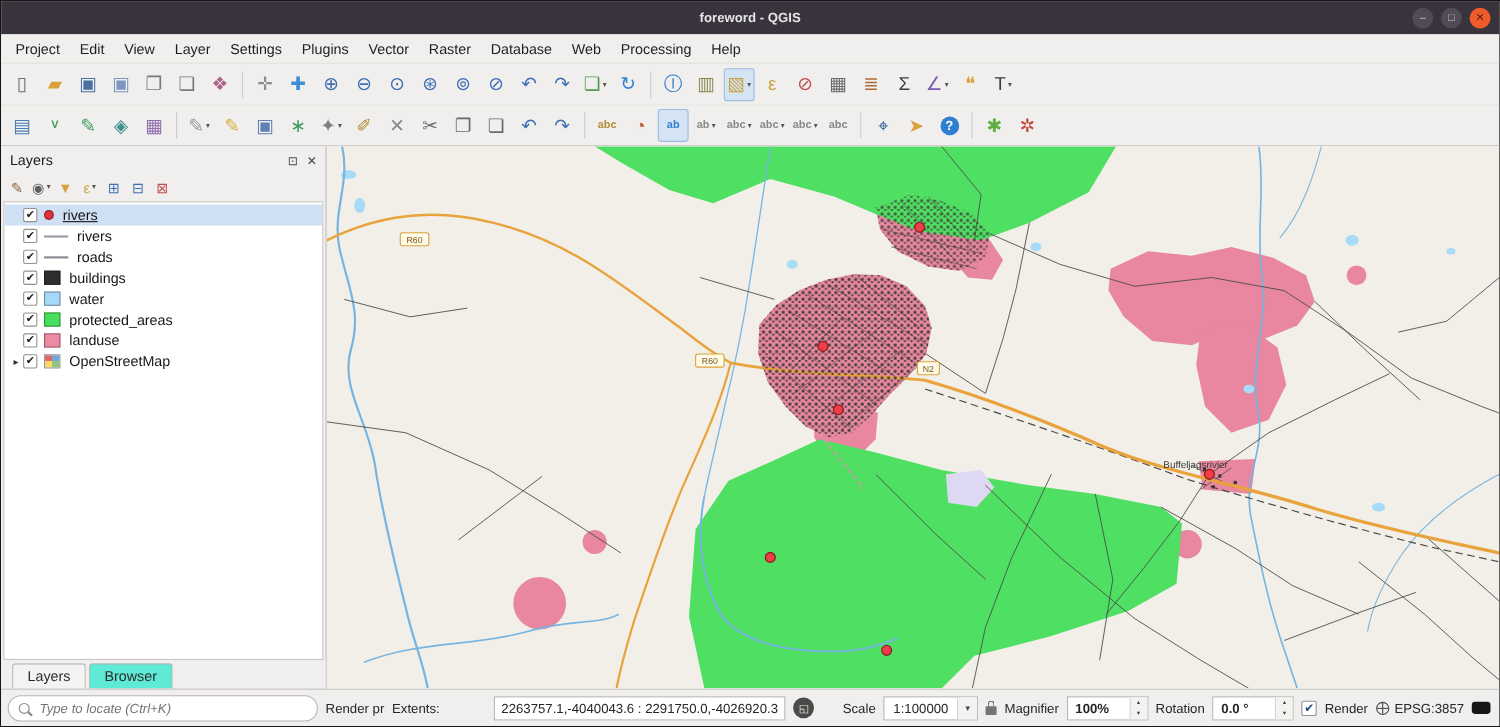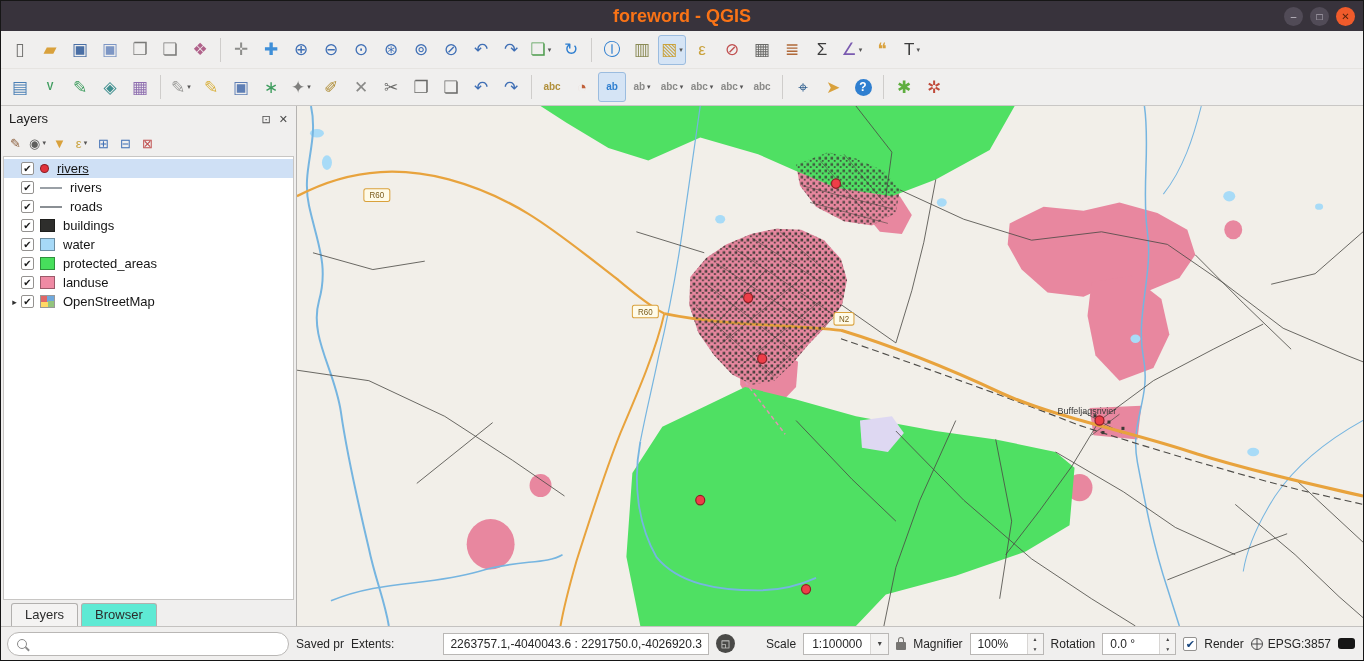--- a/index.html
+++ b/index.html
@@ -1,21 +1,21 @@
 <!DOCTYPE html>
 <html><head>
 <meta charset="utf-8">
 <style>
   html,body{margin:0;padding:0;background:#555;}
   body{font-family:"Liberation Sans",sans-serif;}
   .window{width:1364px;height:661px;margin:0 auto;background:#f0efee;border:1px solid #161616;box-sizing:border-box;display:flex;flex-direction:column;overflow:hidden;}
 
   
   .titlebar{flex:0 0 30px;height:30px;background:#38333c;display:flex;align-items:center;justify-content:center;position:relative;}
-  .title{color:#f97316;font-size:18px;font-weight:bold;}
+  .title{color:#e5e5e5;font-size:12px;font-weight:bold;}
   .win-controls{position:absolute;right:8px;top:0;height:100%;display:flex;align-items:center;gap:7px;}
   .win-btn{width:19px;height:19px;border-radius:50%;display:flex;align-items:center;justify-content:center;font-size:10px;color:#c9c5cf;background:#514b57;}
   .win-btn.close{background:#f05b2b;color:#58220c;}
 
   
   .menubar{flex:0 0 26px;height:26px;background:#f0efee;display:flex;align-items:center;padding-left:4px;border-bottom:1px solid #e0deda;}
   .menu-item{padding:3px 9px;font-size:13px;color:#1f1f1f;}
 
   
   .toolbar{display:flex;align-items:center;padding:1px 4px;background:#f0efee;box-sizing:border-box;}
@@ -63,21 +63,21 @@
   .locate input{border:none;outline:none;flex:1;min-width:0;font-style:italic;font-size:12px;color:#8c8c8c;background:transparent;font-family:inherit;}
   .mini-mag{width:8px;height:8px;border:1.5px solid #8a8a8a;border-radius:50%;position:relative;flex:0 0 auto;box-sizing:content-box;}
   .mini-mag::after{content:"";position:absolute;width:5px;height:1.5px;background:#8a8a8a;right:-4px;bottom:-2px;transform:rotate(45deg);}
   .sb-text{flex:0 0 auto;}
   .sb-field{background:#fff;border:1px solid #b9b7b5;height:22px;display:flex;align-items:center;padding:0 6px;font-size:12px;box-sizing:border-box;overflow:hidden;}
   .extents-field{flex:0 0 auto;margin-left:42px;}
   .round-btn{width:19px;height:19px;border-radius:50%;background:#4a4a48;color:#e5e5e3;display:flex;align-items:center;justify-content:center;font-size:10px;flex:0 0 auto;}
   .combo,.spin{display:flex;align-items:center;background:#fff;border:1px solid #b9b7b5;height:22px;box-sizing:border-box;flex:0 0 auto;}
   .combo .val{padding:0 8px;}
   .combo .arrow{width:17px;align-self:stretch;display:flex;align-items:center;justify-content:center;font-size:8px;color:#444;border-left:1px solid #d8d6d4;background:#f4f3f2;}
-  .spin .val{padding:0 7px;min-width:42px;}
+  .spin .val{padding:0 7px;min-width:42px;font-weight:bold;}
   .spin .btns{display:flex;flex-direction:column;align-self:stretch;border-left:1px solid #d8d6d4;background:#f4f3f2;}
   .spin .btns span{flex:1;display:flex;align-items:center;justify-content:center;font-size:5px;width:15px;color:#444;}
   .padlock{width:10px;height:8px;background:#767472;border-radius:1px;position:relative;margin-top:4px;flex:0 0 auto;}
   .padlock::before{content:"";position:absolute;top:-5px;left:1.5px;width:6px;height:6px;border:1.5px solid #767472;border-bottom:none;border-radius:3px 3px 0 0;box-sizing:border-box;}
   .sb-check{width:14px;height:14px;background:#fff;border:1px solid #949290;border-radius:2px;font-size:11px;line-height:12px;text-align:center;color:#17457e;box-sizing:border-box;flex:0 0 auto;}
   .crs{display:flex;align-items:center;gap:5px;flex:0 0 auto;}
   .globe{width:12px;height:12px;border:1.5px solid #4a4a4a;border-radius:50%;position:relative;box-sizing:border-box;}
   .globe::before{content:"";position:absolute;left:50%;top:0;bottom:0;width:1px;background:#4a4a4a;transform:translateX(-50%);}
   .globe::after{content:"";position:absolute;top:50%;left:0;right:0;height:1px;background:#4a4a4a;transform:translateY(-50%);}
   .bubble{width:17px;height:11px;background:#161616;border-radius:3px;position:relative;flex:0 0 auto;margin-right:2px;}
@@ -91,20 +91,34 @@
 
   <div class="titlebar">
     <span class="title">foreword - QGIS</span>
     <span class="win-controls">
         <span class="win-btn">–</span>
         <span class="win-btn">□</span>
         <span class="win-btn close">✕</span>
       </span>
   </div>
 
+  <div class="menubar">
+      <span class="menu-item">Project</span>
+      <span class="menu-item">Edit</span>
+      <span class="menu-item">View</span>
+      <span class="menu-item">Layer</span>
+      <span class="menu-item">Settings</span>
+      <span class="menu-item">Plugins</span>
+      <span class="menu-item">Vector</span>
+      <span class="menu-item">Raster</span>
+      <span class="menu-item">Database</span>
+      <span class="menu-item">Web</span>
+      <span class="menu-item">Processing</span>
+      <span class="menu-item">Help</span>
+    </div>
 
   <div class="toolbar r1">
       <span class="tb-btn">
         <span class="tb-glyph" style="color: rgb(110, 110, 108);">▯</span>
       </span>
       <span class="tb-btn">
         <span class="tb-glyph" style="color: rgb(217, 161, 60);">▰</span>
       </span>
       <span class="tb-btn">
         <span class="tb-glyph" style="color: rgb(74, 111, 165);">▣</span>
@@ -514,22 +528,23 @@
           <text x="548" y="206" text-anchor="middle" font-size="8" fill="#7a5a1a">N2</text>
           <text x="762" y="294" font-size="9" fill="#3a3a3a">Buffeljagsrivier</text>
         </g>
       </svg>
     </div>
   </div>
 
   <div class="statusbar">
     <div class="locate">
       <span class="mini-mag"></span>
-    </div>
-    <span class="sb-text">Saved pr</span>
+      <input placeholder="Type to locate (Ctrl+K)" style="">
+    </div>
+    <span class="sb-text">Render pr</span>
     <span class="sb-text">Extents:</span>
     <div class="sb-field extents-field">
       <span>2263757.1,-4040043.6 : 2291750.0,-4026920.3</span>
     </div>
     <span class="round-btn">◱</span>
     <span class="sb-text push">Scale</span>
     <div class="combo">
       <span class="val">1:100000</span>
       <span class="arrow">▾</span>
     </div>

